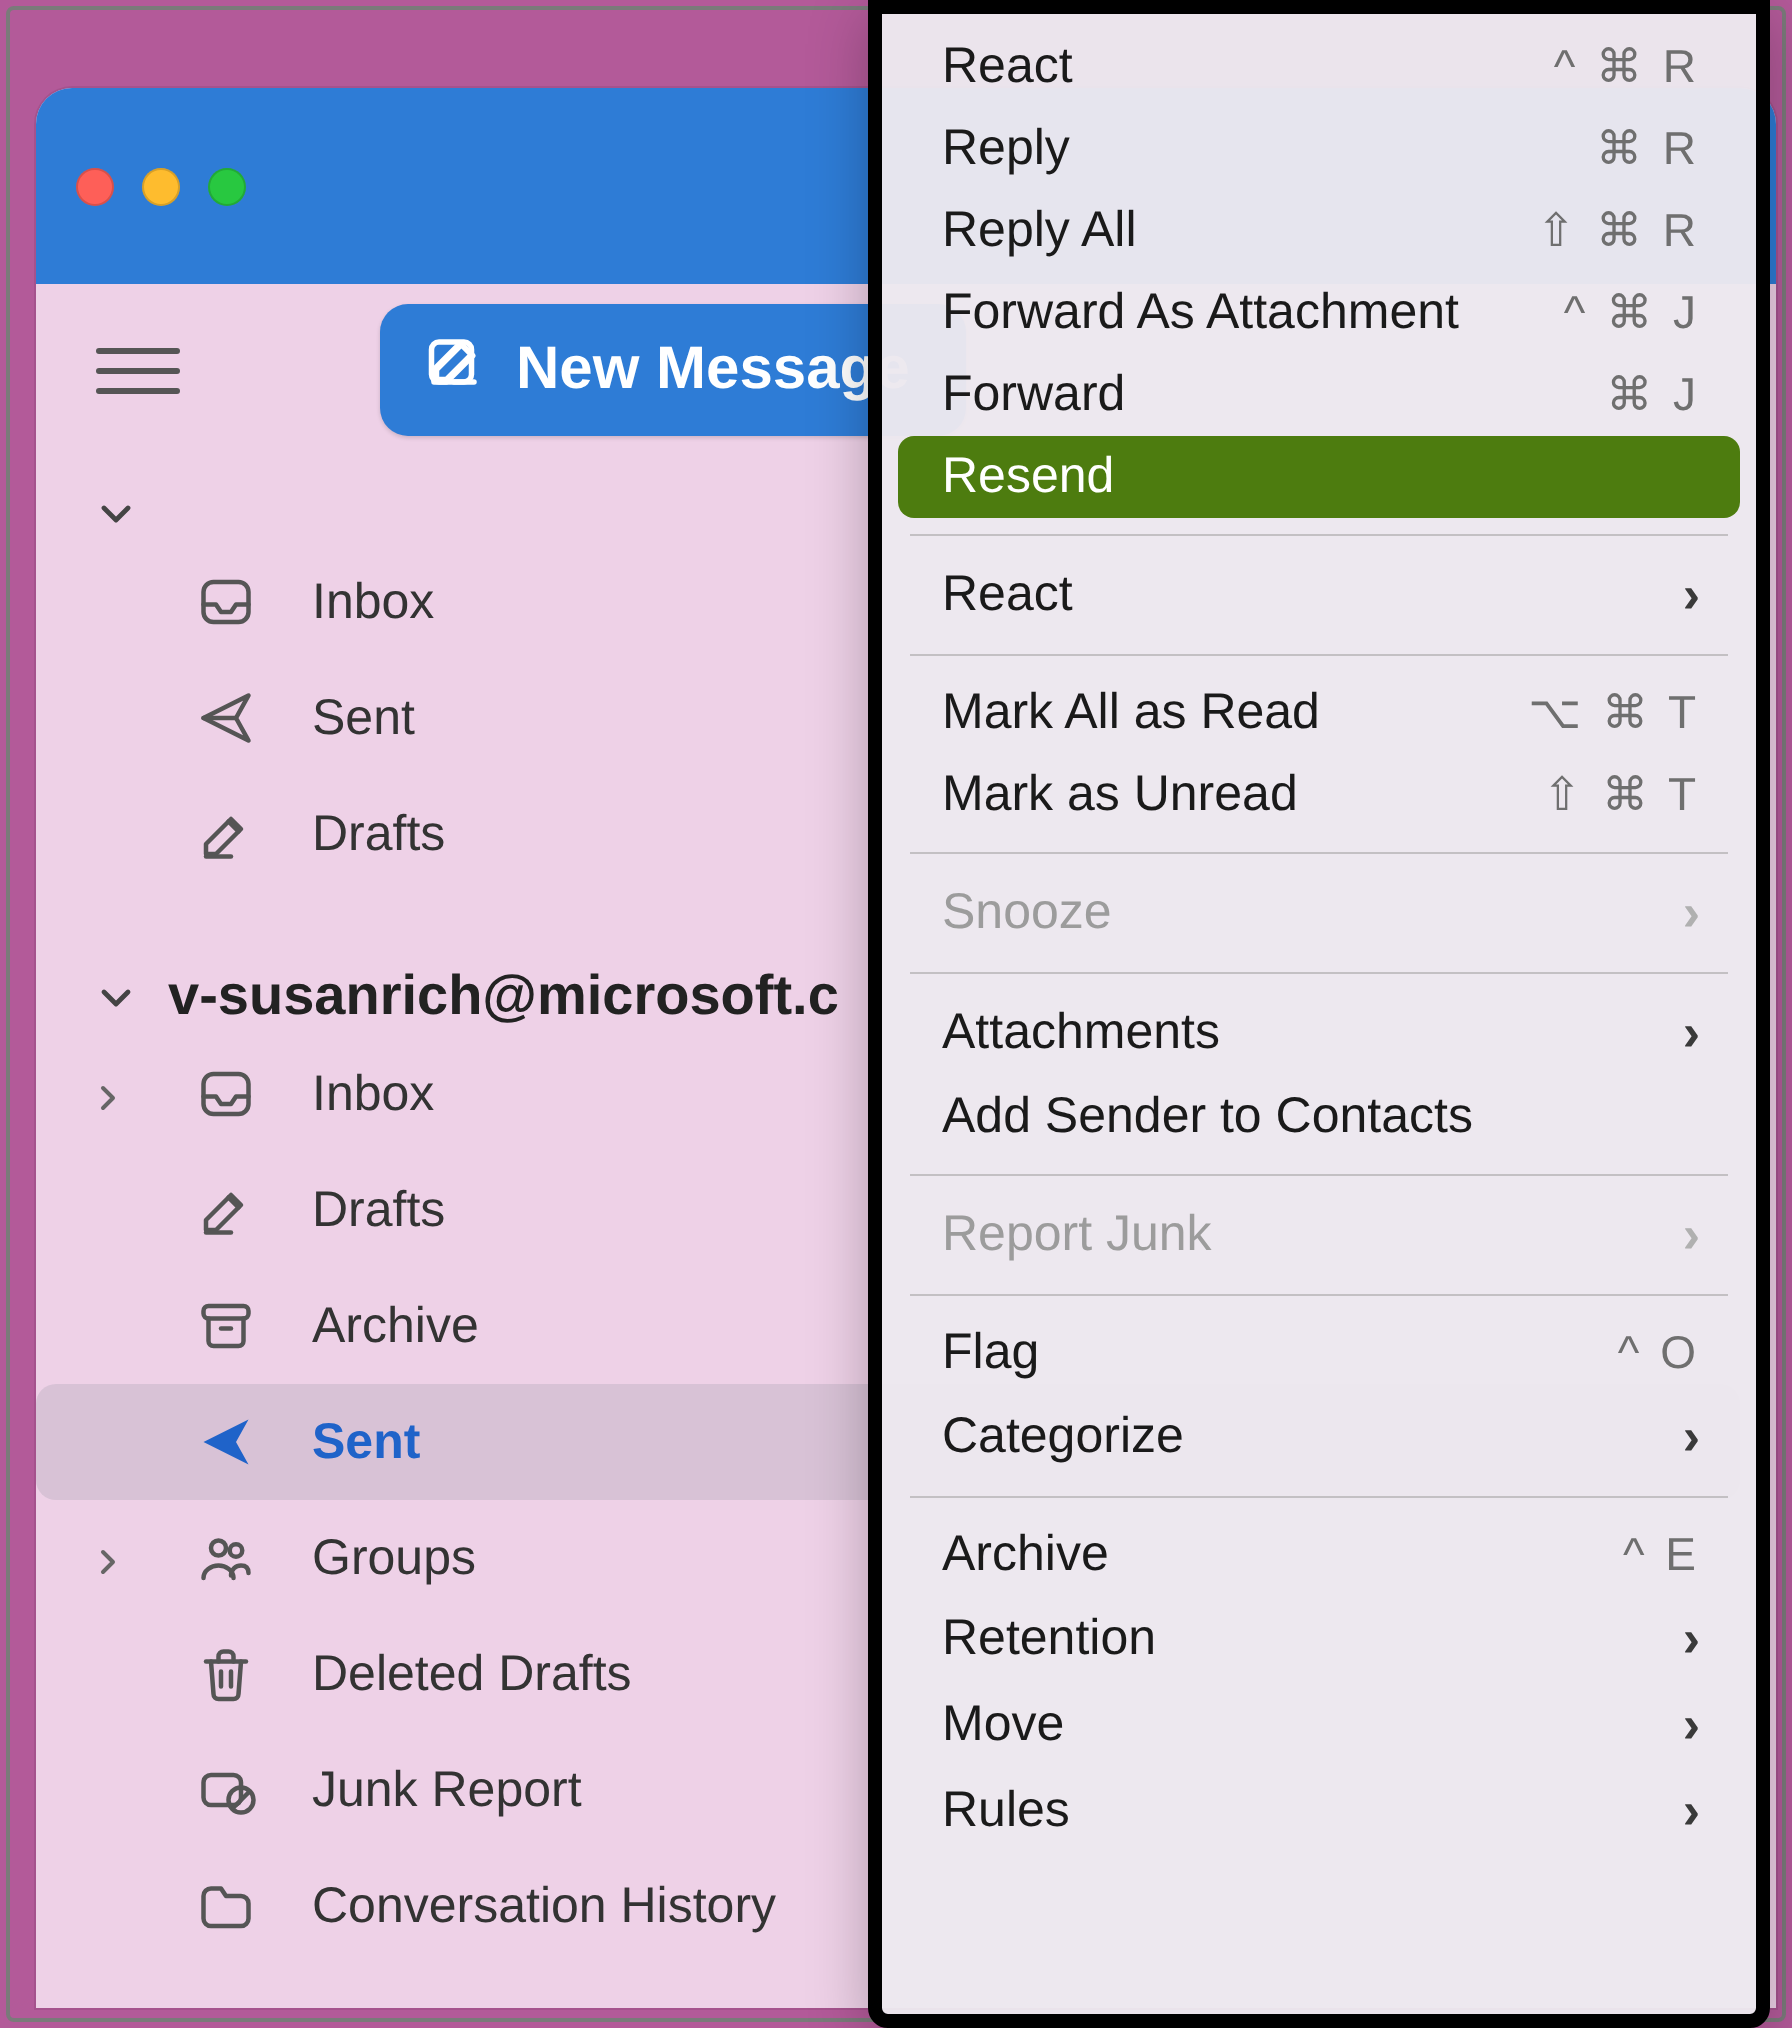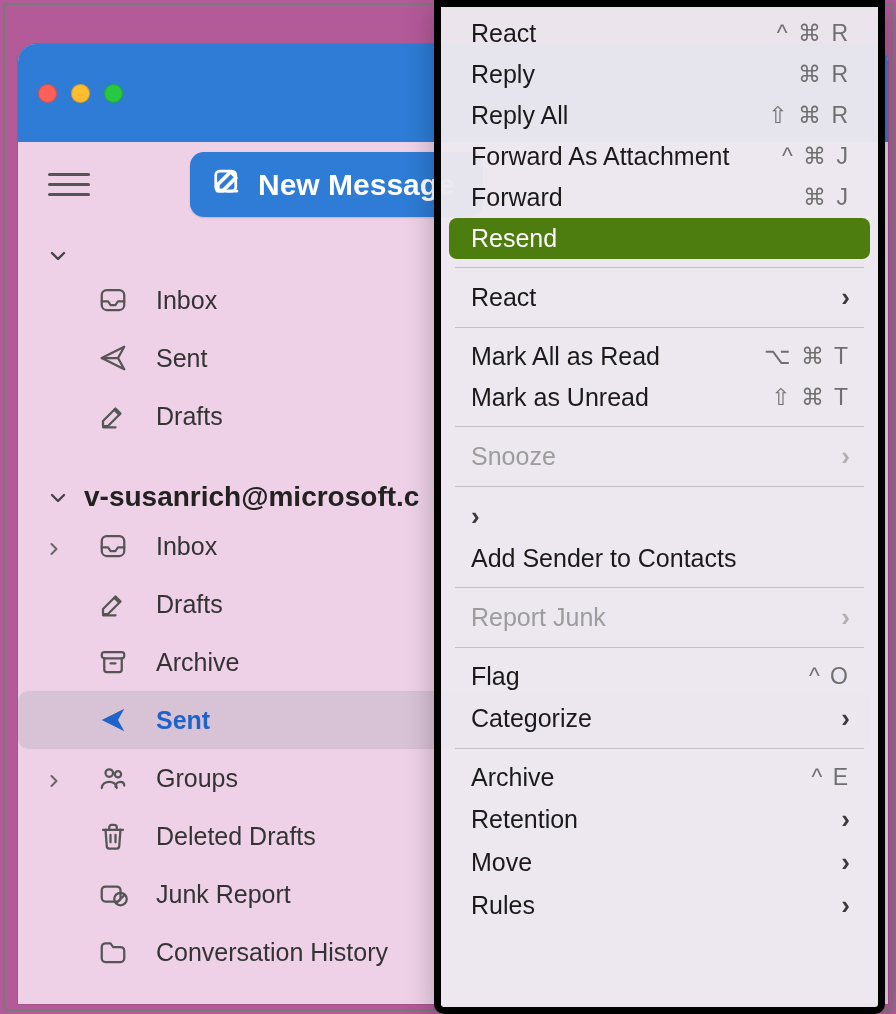--- a/index.html
+++ b/index.html
@@ -362,20 +362,21 @@
       <span>Mark as Unread</span>
       <span class="shortcut">⇧ ⌘ T</span>
     </div>
     <div class="ctx-sep"></div>
     <div class="ctx-item disabled">
       <span>Snooze</span>
       <span class="sub-arrow">›</span>
     </div>
     <div class="ctx-sep"></div>
     <div class="ctx-item">
+      <span>Attachments</span>
       <span class="sub-arrow">›</span>
     </div>
     <div class="ctx-item">
       <span>Add Sender to Contacts</span>
     </div>
     <div class="ctx-sep"></div>
     <div class="ctx-item disabled">
       <span>Report Junk</span>
       <span class="sub-arrow">›</span>
     </div>

